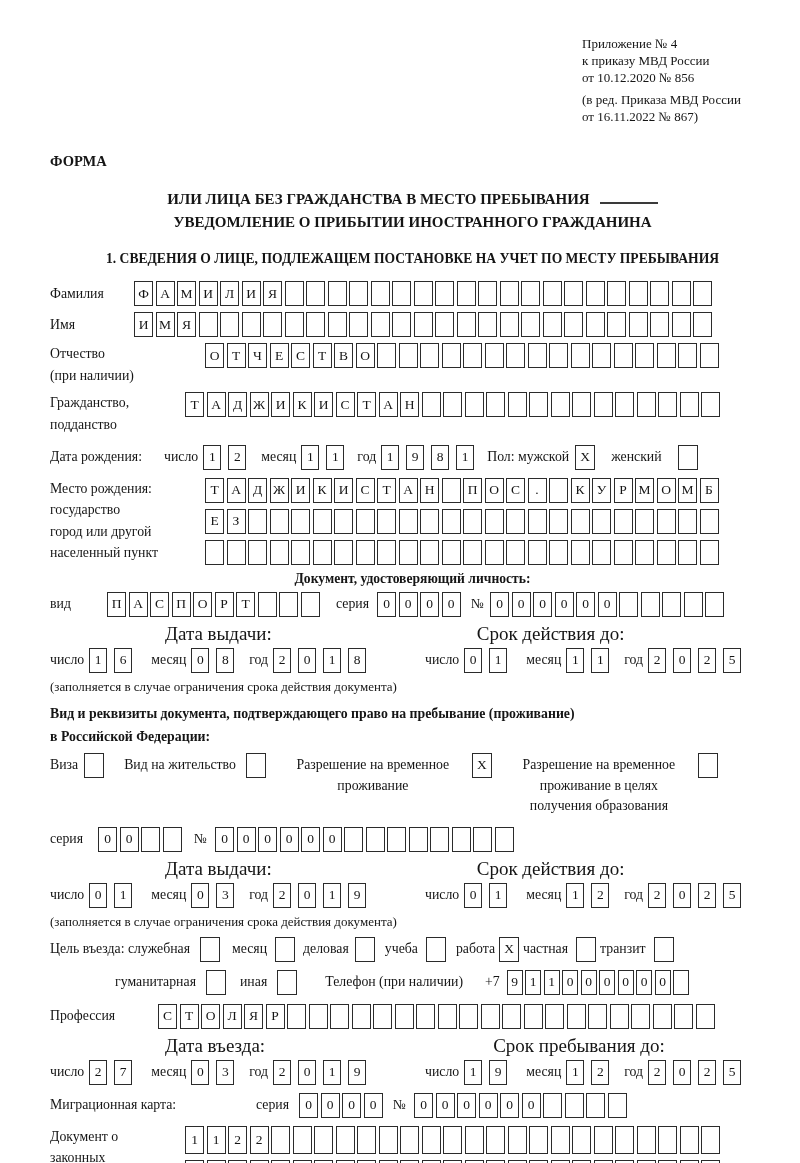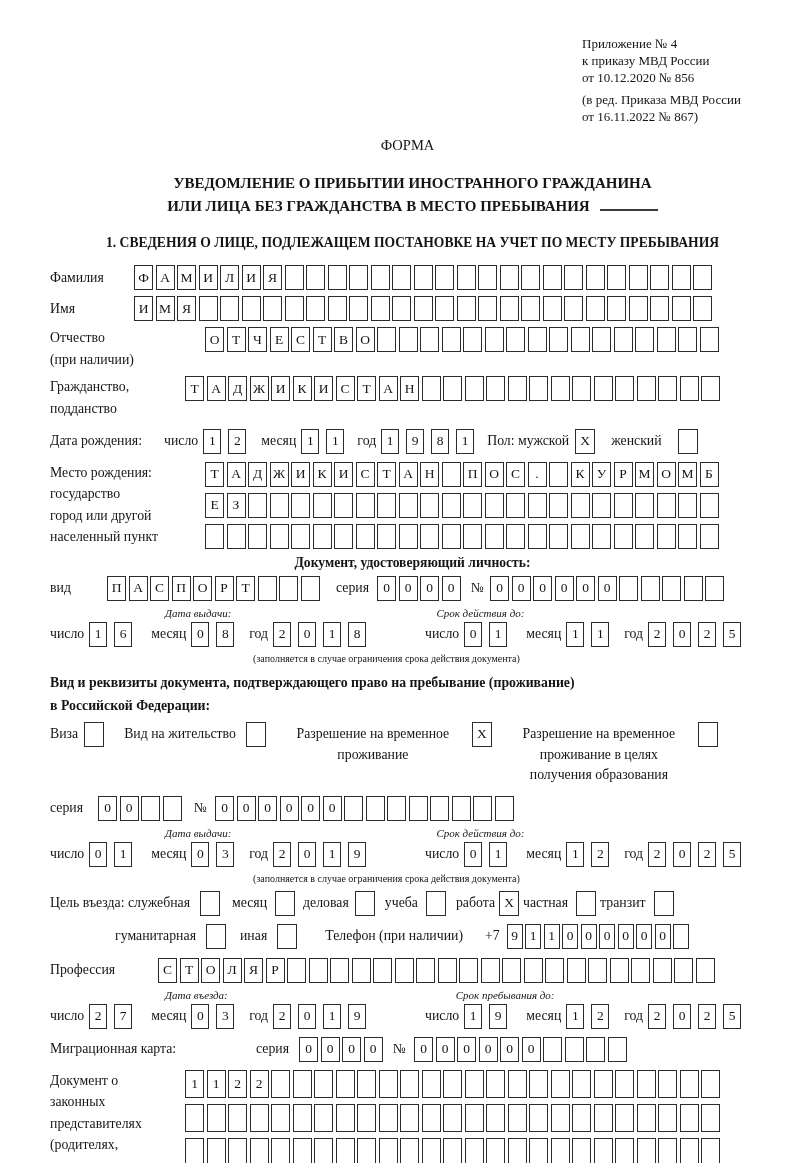--- a/index.html
+++ b/index.html
@@ -1,60 +1,60 @@
 <!DOCTYPE html>
 <html><head>
 <meta charset="utf-8">
 <style>
   html,body{margin:0;padding:0;background:#fff;}
   body{width:800px;height:1163px;font-family:"Liberation Serif",serif;color:#151515;}
   .page{box-sizing:border-box;width:800px;height:1163px;padding:36px 25px 8px 50px;overflow:hidden;background:#fff;}
   .lawref{margin-left:532px;font-size:13px;line-height:1.3;}
   .lawref .gap{margin-top:5px;}
-  .forma{text-align:center;padding-right:10px;font-weight:normal;font-size:14.5px;margin-top:12px;}
+  .forma{text-align:left;padding-right:10px;font-weight:bold;font-size:14.5px;margin-top:28px;}
   .title{text-align:center;font-weight:bold;font-size:15px;margin-top:18px;line-height:1.5;}
   .blank{display:inline-block;width:58px;border-bottom:2px solid #3a3a3a;height:13px;margin-left:10px;}
   .sec{font-weight:bold;font-size:13.6px;margin-top:18px;margin-bottom:14px;text-align:center;}
   .row{display:flex;align-items:flex-start;font-size:13.8px;margin-bottom:6px;}
   .row.c{align-items:center;}
   .lbl{flex:none;}
   .lbl div{line-height:1.55;}
   .cells{display:flex;flex-wrap:nowrap;flex:none;}
   .cell{flex:none;width:19px;height:25px;border:1.6px solid #2b2b2b;margin-right:2.5px;display:flex;align-items:center;justify-content:center;font-size:13.5px;box-sizing:border-box;background:#fff;}
   .num .cell{width:18px;margin-right:7px;}
   .cbx .cell{width:20px;height:25px;margin-right:0;}
   .tight .cell{width:16px;margin-right:2.5px;}
   .tall .cell{height:28px;}
   .colcells{display:flex;flex-direction:column;gap:6px;}
   .dg{display:flex;align-items:center;flex:none;}
   .dg .dl{margin-right:5px;}
-  .dhead{font-size:11px;display:flex;margin:2px 0 3px 0;font-style:italic;}
-  .note{font-size:10px;text-align:center;padding-right:52px;margin:1px 0 7px 0;}
+  .dhead{font-size:19px;display:flex;margin:2px 0 3px 0;}
+  .note{font-size:13px;text-align:left;padding-right:52px;margin:1px 0 7px 0;}
   .ctr{text-align:center;line-height:1.5;flex:none;}
   .para{font-size:13.8px;line-height:1.7;margin:2px 0 4px 0;font-weight:bold;}
   .ctrh{text-align:center;font-weight:bold;font-size:13.6px;margin:3px 0 5px 0;}
 </style>
 </head>
 <body>
 
 <div class="page">
 
   <div class="lawref">
     <div>Приложение № 4</div>
     <div>к приказу МВД России</div>
     <div>от 10.12.2020 № 856</div>
     <div class="gap">(в ред. Приказа МВД России</div>
     <div>от 16.11.2022 № 867)</div>
   </div>
 
   <div class="forma">ФОРМА</div>
 
   <div class="title">
+    <div><span>ИЛИ ЛИЦА БЕЗ ГРАЖДАНСТВА В МЕСТО ПРЕБЫВАНИЯ</span><span class="blank"></span></div>
     <div>УВЕДОМЛЕНИЕ О ПРИБЫТИИ ИНОСТРАННОГО ГРАЖДАНИНА</div>
-    <div><span>ИЛИ ЛИЦА БЕЗ ГРАЖДАНСТВА В МЕСТО ПРЕБЫВАНИЯ</span><span class="blank"></span></div>
   </div>
 
   <div class="sec">1. СВЕДЕНИЯ О ЛИЦЕ, ПОДЛЕЖАЩЕМ ПОСТАНОВКЕ НА УЧЕТ ПО МЕСТУ ПРЕБЫВАНИЯ</div>
 
   <div class="row c">
     <span class="lbl" style="width:84px">Фамилия</span>
     <span class="cells">
         <span class="cell">Ф</span>
         <span class="cell">А</span>
         <span class="cell">М</span>

